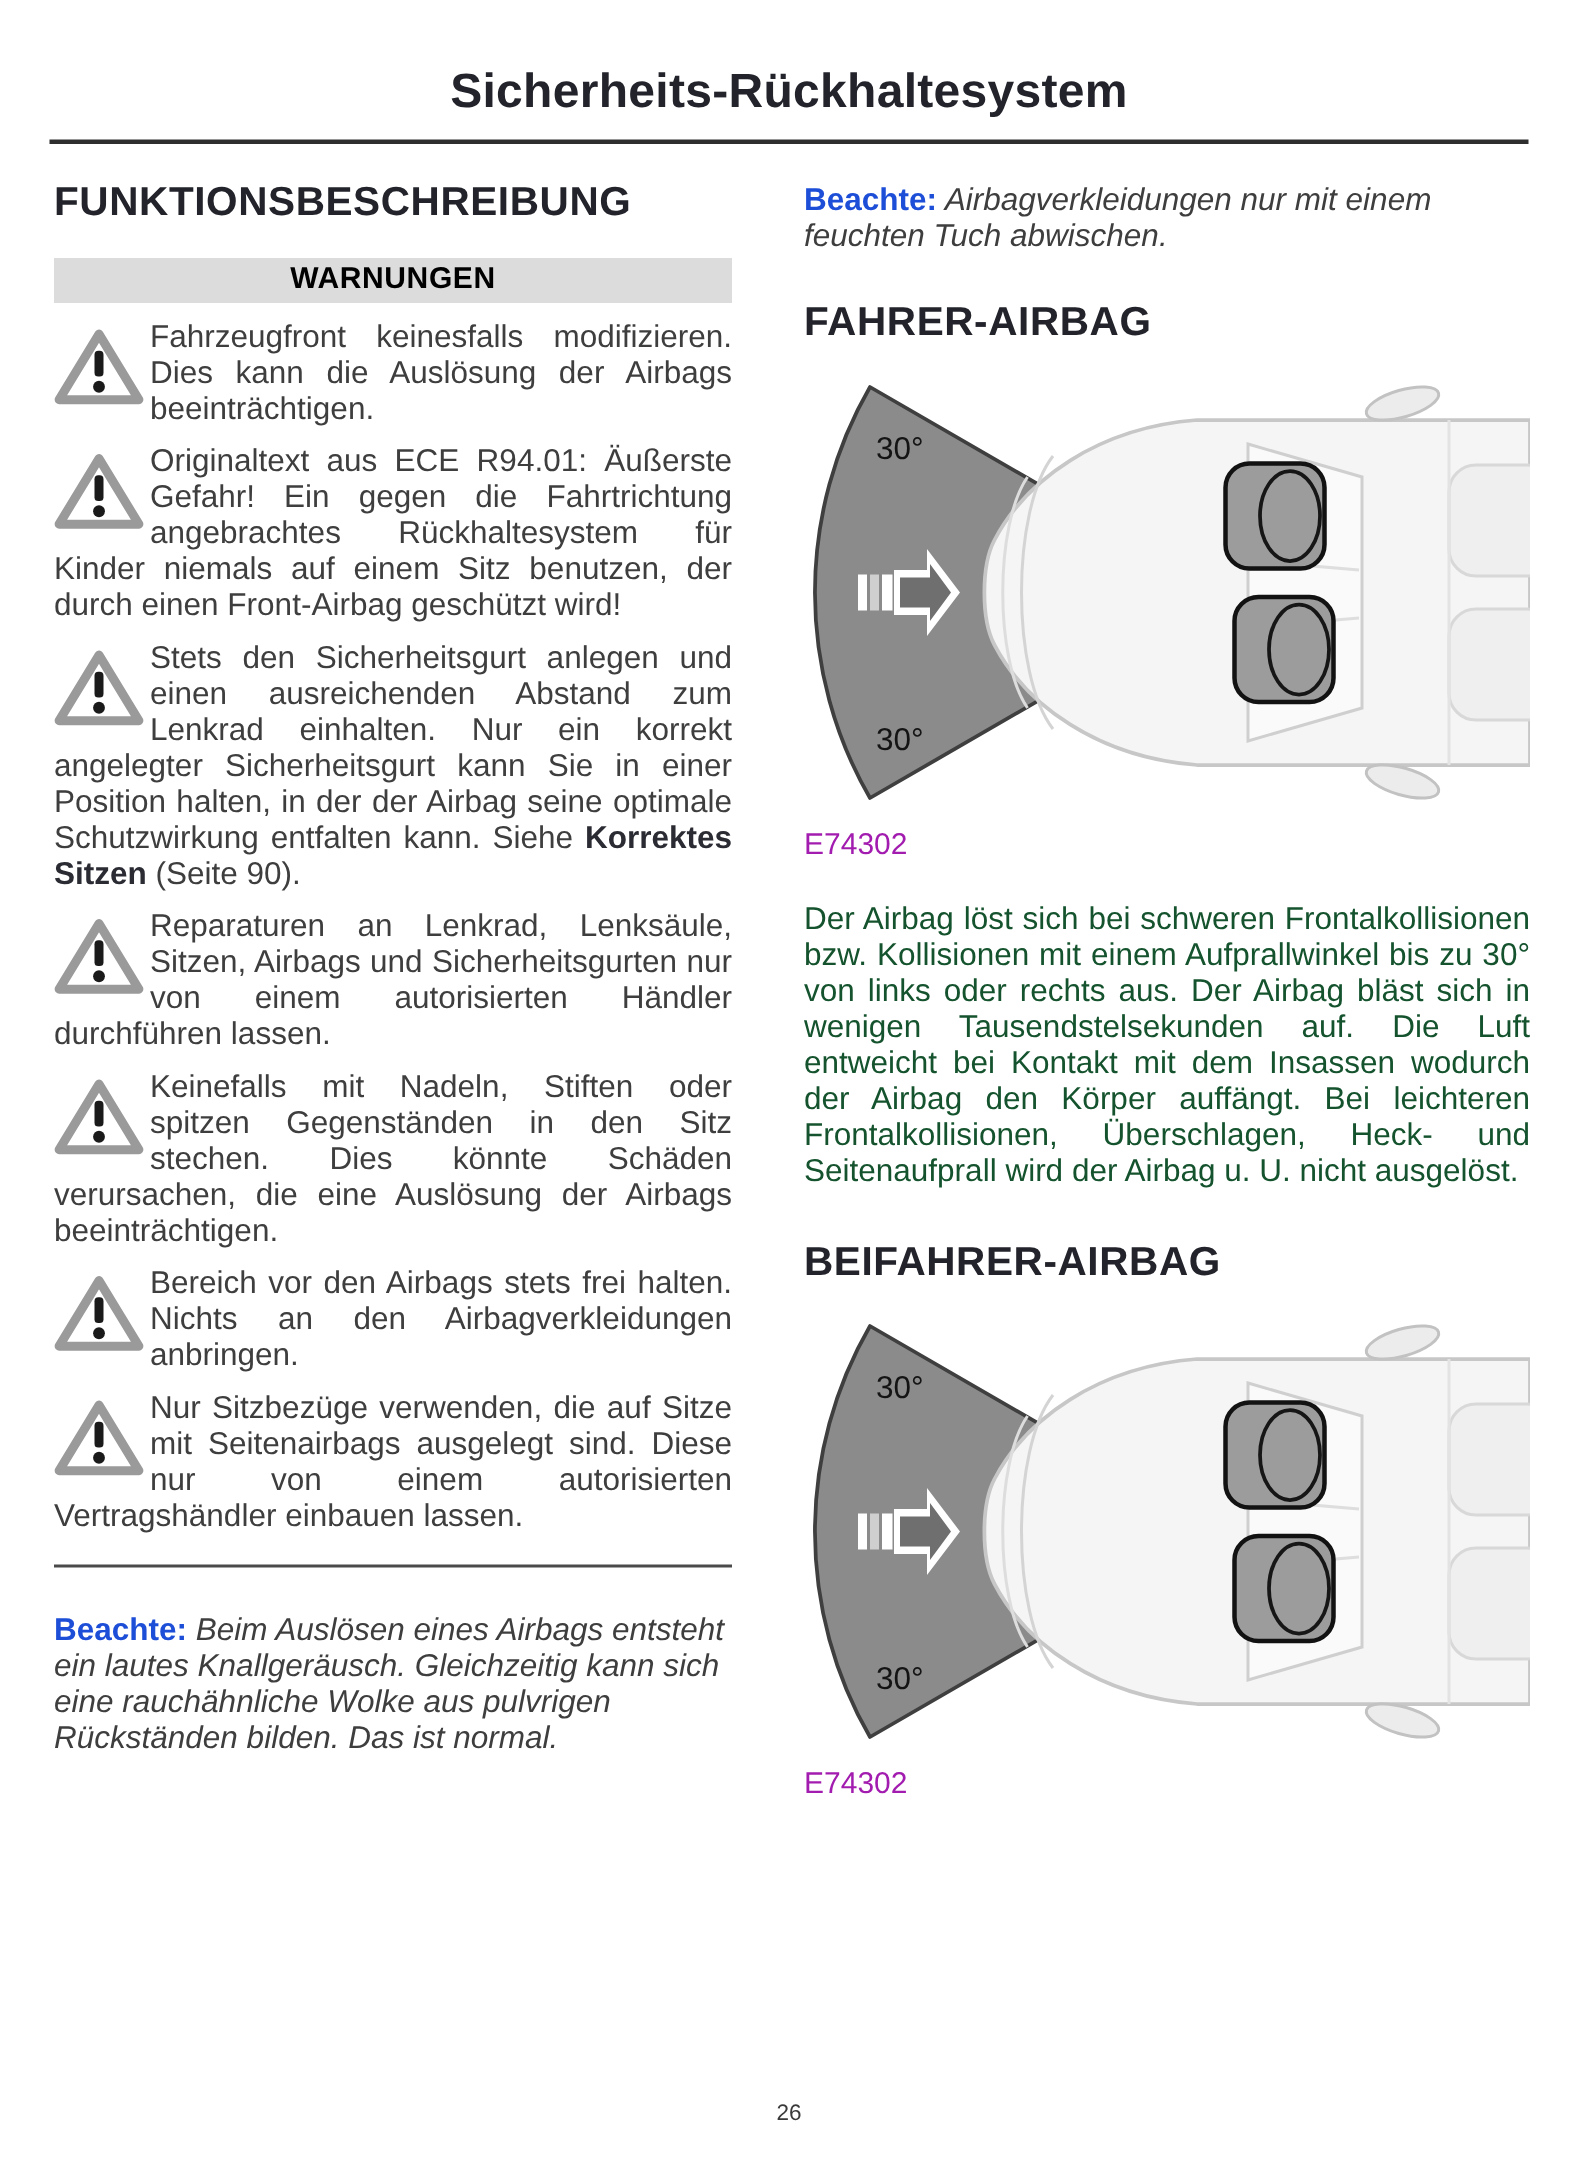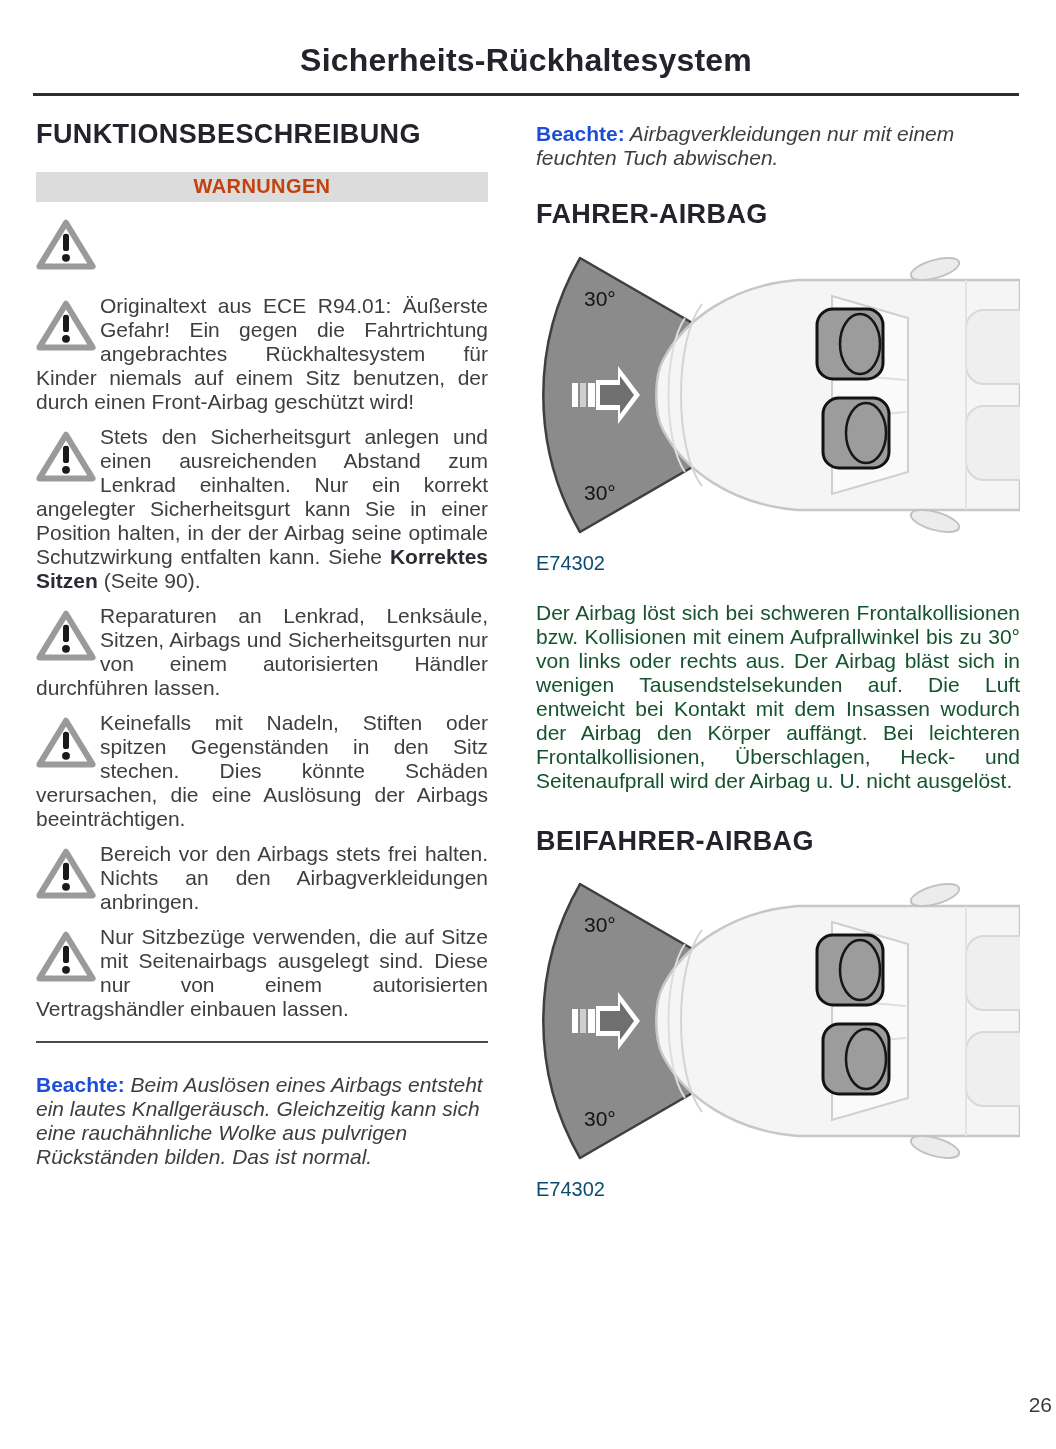--- a/index.html
+++ b/index.html
@@ -11,42 +11,42 @@
 
   .columns { display:flex; padding:0 36px; margin-top:24px; gap:48px; }
   .col-left  { width:452px; flex:none; }
   .col-right { width:484px; flex:none; }
 
   .h-section { font-size:27px; font-weight:700; color:#22232b; letter-spacing:0.4px; margin:0; line-height:1.1; }
   .mb-sec { margin-bottom:22px; }
   .mt-sec { margin-top:30px; }
   .mt-sec2 { margin-top:34px; }
 
-  .warn-head { background:#dcdcdc; color:#c2410c; font-weight:700; font-size:20px; text-align:center; padding:3px 0 4px 0; letter-spacing:0.4px; }
+  .warn-head { background:#dcdcdc; color:#000000; font-weight:700; font-size:20px; text-align:center; padding:3px 0 4px 0; letter-spacing:0.4px; }
 
   .warn-item { font-size:21px; line-height:24px; color:#3e3e3e; margin-top:11px; text-align:justify; }
   .warn-item::after { content:""; display:block; clear:both; }
   .warn-icon { float:left; width:60px; height:60px; margin:2px 4px 8px 0; }
   .warn-icon svg { display:block; }
   .warn-bold { font-weight:700; color:#2a2b33; }
 
   .warn-divider { border:none; border-top:2px solid #4a4a4a; margin:20px 0 0 0; }
 
   .note { margin-top:30px; font-size:21px; line-height:24px; color:#3e3e3e; }
   .note-label { font-weight:700; color:#1d4ed8; }
   .note-text { font-style:italic; }
   .note-first { margin-top:2px; }
 
   .figure { margin-top:22px; }
   .figure svg { display:block; }
-  .fig-caption { font-size:20px; color:#0c4a6e; margin-top:14px; }
+  .fig-caption { font-size:20px; color:#a21caf; margin-top:14px; }
 
   .body-text { font-size:21px; line-height:24px; color:#14532d; margin-top:26px; text-align:justify; }
 
-  .page-number { position:absolute; left:0; right:0; bottom:32px; text-align:right; font-size:21px; color:#3a3a3a; }
+  .page-number { position:absolute; left:0; right:0; bottom:32px; text-align:center; font-size:15px; color:#3a3a3a; }
 
   .fig-label { font-size:21px; fill:#141414; }
 </style>
 </head>
 <body>
 
 <div class="page">
 
   <div class="doc-title">Sicherheits-Rückhaltesystem</div>
   <hr class="title-rule">
@@ -59,20 +59,21 @@
       <div class="warn-head">WARNUNGEN</div>
 
       <div class="warn-item">
         <span class="warn-icon">
           <svg viewBox="0 0 70 66" width="60" height="60">
             <path d="M35 7 L66 58 L4 58 Z" fill="none" stroke="#9a9a9a" stroke-width="7" stroke-linejoin="round"></path>
             <rect x="31.5" y="20" width="7" height="20" rx="3" fill="#1a1a1a"></rect>
             <circle cx="35" cy="48" r="4.6" fill="#1a1a1a"></circle>
           </svg>
         </span>
+        <span>Fahrzeugfront keinesfalls modifizieren. Dies kann die Auslösung der Airbags beeinträchtigen.</span>
       </div>
 
       <div class="warn-item">
         <span class="warn-icon">
           <svg viewBox="0 0 70 66" width="60" height="60">
             <path d="M35 7 L66 58 L4 58 Z" fill="none" stroke="#9a9a9a" stroke-width="7" stroke-linejoin="round"></path>
             <rect x="31.5" y="20" width="7" height="20" rx="3" fill="#1a1a1a"></rect>
             <circle cx="35" cy="48" r="4.6" fill="#1a1a1a"></circle>
           </svg>
         </span>

